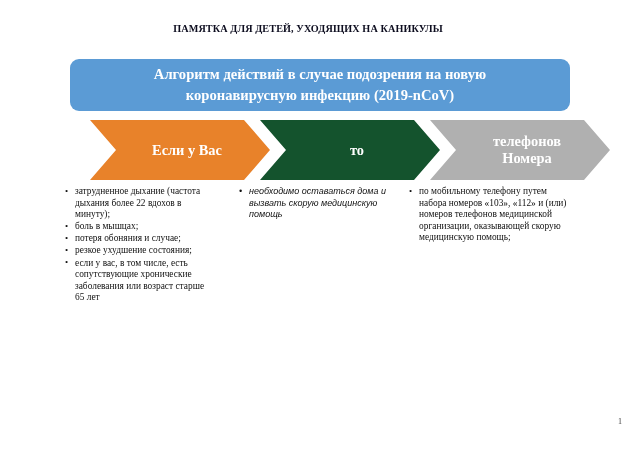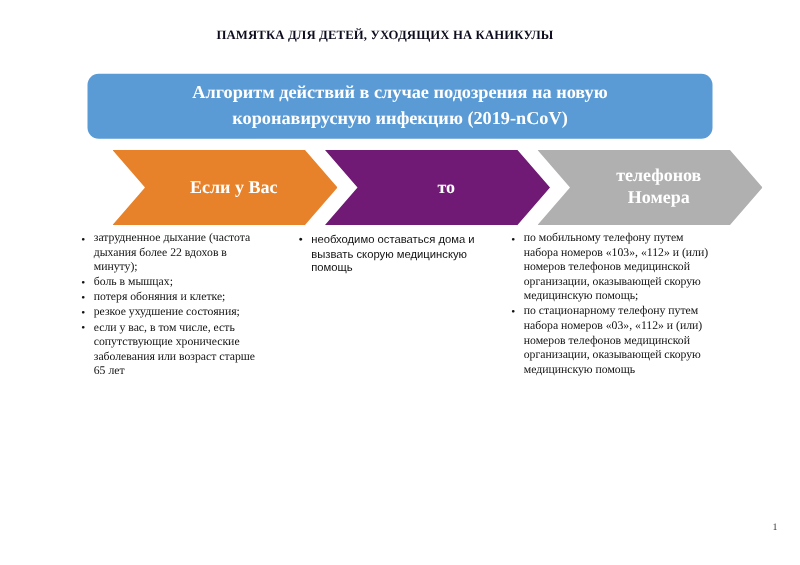--- a/index.html
+++ b/index.html
@@ -94,21 +94,21 @@
     position: absolute;
     left: 0;
     top: 186px;
     width: 640px;
   }
   .column {
     position: absolute;
     top: 0;
   }
   #column-1 { left: 64px;  width: 150px; }
-  #column-2 { left: 238px; width: 155px; }
+  #column-2 { left: 238px; width: 155px; font-style: italic; }
   #column-3 { left: 408px; width: 160px; }
 
   .bullet-list {
     list-style: none;
     margin: 0;
     padding: 0;
   }
   .bullet-item {
     position: relative;
     padding-left: 11px;
@@ -157,49 +157,48 @@
   <div class="banner-line">Алгоритм действий в случае подозрения на новую</div>
   <div class="banner-line">коронавирусную инфекцию (2019-nCoV)</div>
 </div>
 
 <div id="chevron-row">
   <div class="chevron" id="chevron-1" style="background: rgb(232, 130, 42);">
     <div class="chev-label">
         <div>Если у Вас</div>
       </div>
   </div>
-  <div class="chevron" id="chevron-2" style="background: #701a75;">
+  <div class="chevron" id="chevron-2" style="background: #14532d;">
     <div class="chev-label">
         <div>то</div>
       </div>
   </div>
   <div class="chevron" id="chevron-3" style="background: rgb(176, 176, 176);">
     <div class="chev-label">
         <div>телефонов</div>
         <div>Номера</div>
       </div>
   </div>
 </div>
 
 <div id="columns">
   <div class="column serif-col" id="column-1">
     <ul class="bullet-list" id="list-symptoms">
         <li class="bullet-item">затрудненное дыхание (частота дыхания более 22 вдохов в минуту);</li>
         <li class="bullet-item">боль в мышцах;</li>
-        <li class="bullet-item">потеря обоняния и клетке;</li>
+        <li class="bullet-item">потеря обоняния и случае;</li>
         <li class="bullet-item">резкое ухудшение состояния;</li>
         <li class="bullet-item">если у вас, в том числе, есть сопутствующие хронические заболевания или возраст старше 65 лет</li>
       </ul>
   </div>
   <div class="column sans-col" id="column-2">
     <ul class="bullet-list" id="list-actions">
         <li class="bullet-item">необходимо оставаться дома и вызвать скорую медицинскую помощь</li>
       </ul>
   </div>
   <div class="column serif-col" id="column-3">
     <ul class="bullet-list" id="list-phones">
         <li class="bullet-item">по мобильному телефону путем набора номеров «103», «112» и (или) номеров телефонов медицинской организации, оказывающей скорую медицинскую помощь;</li>
-        <li class="bullet-item">по стационарному телефону путем набора номеров «03», «112» и (или) номеров телефонов медицинской организации, оказывающей скорую медицинскую помощь</li>
       </ul>
   </div>
 </div>
 
 <div id="page-number">1</div>
 
 </body></html>

